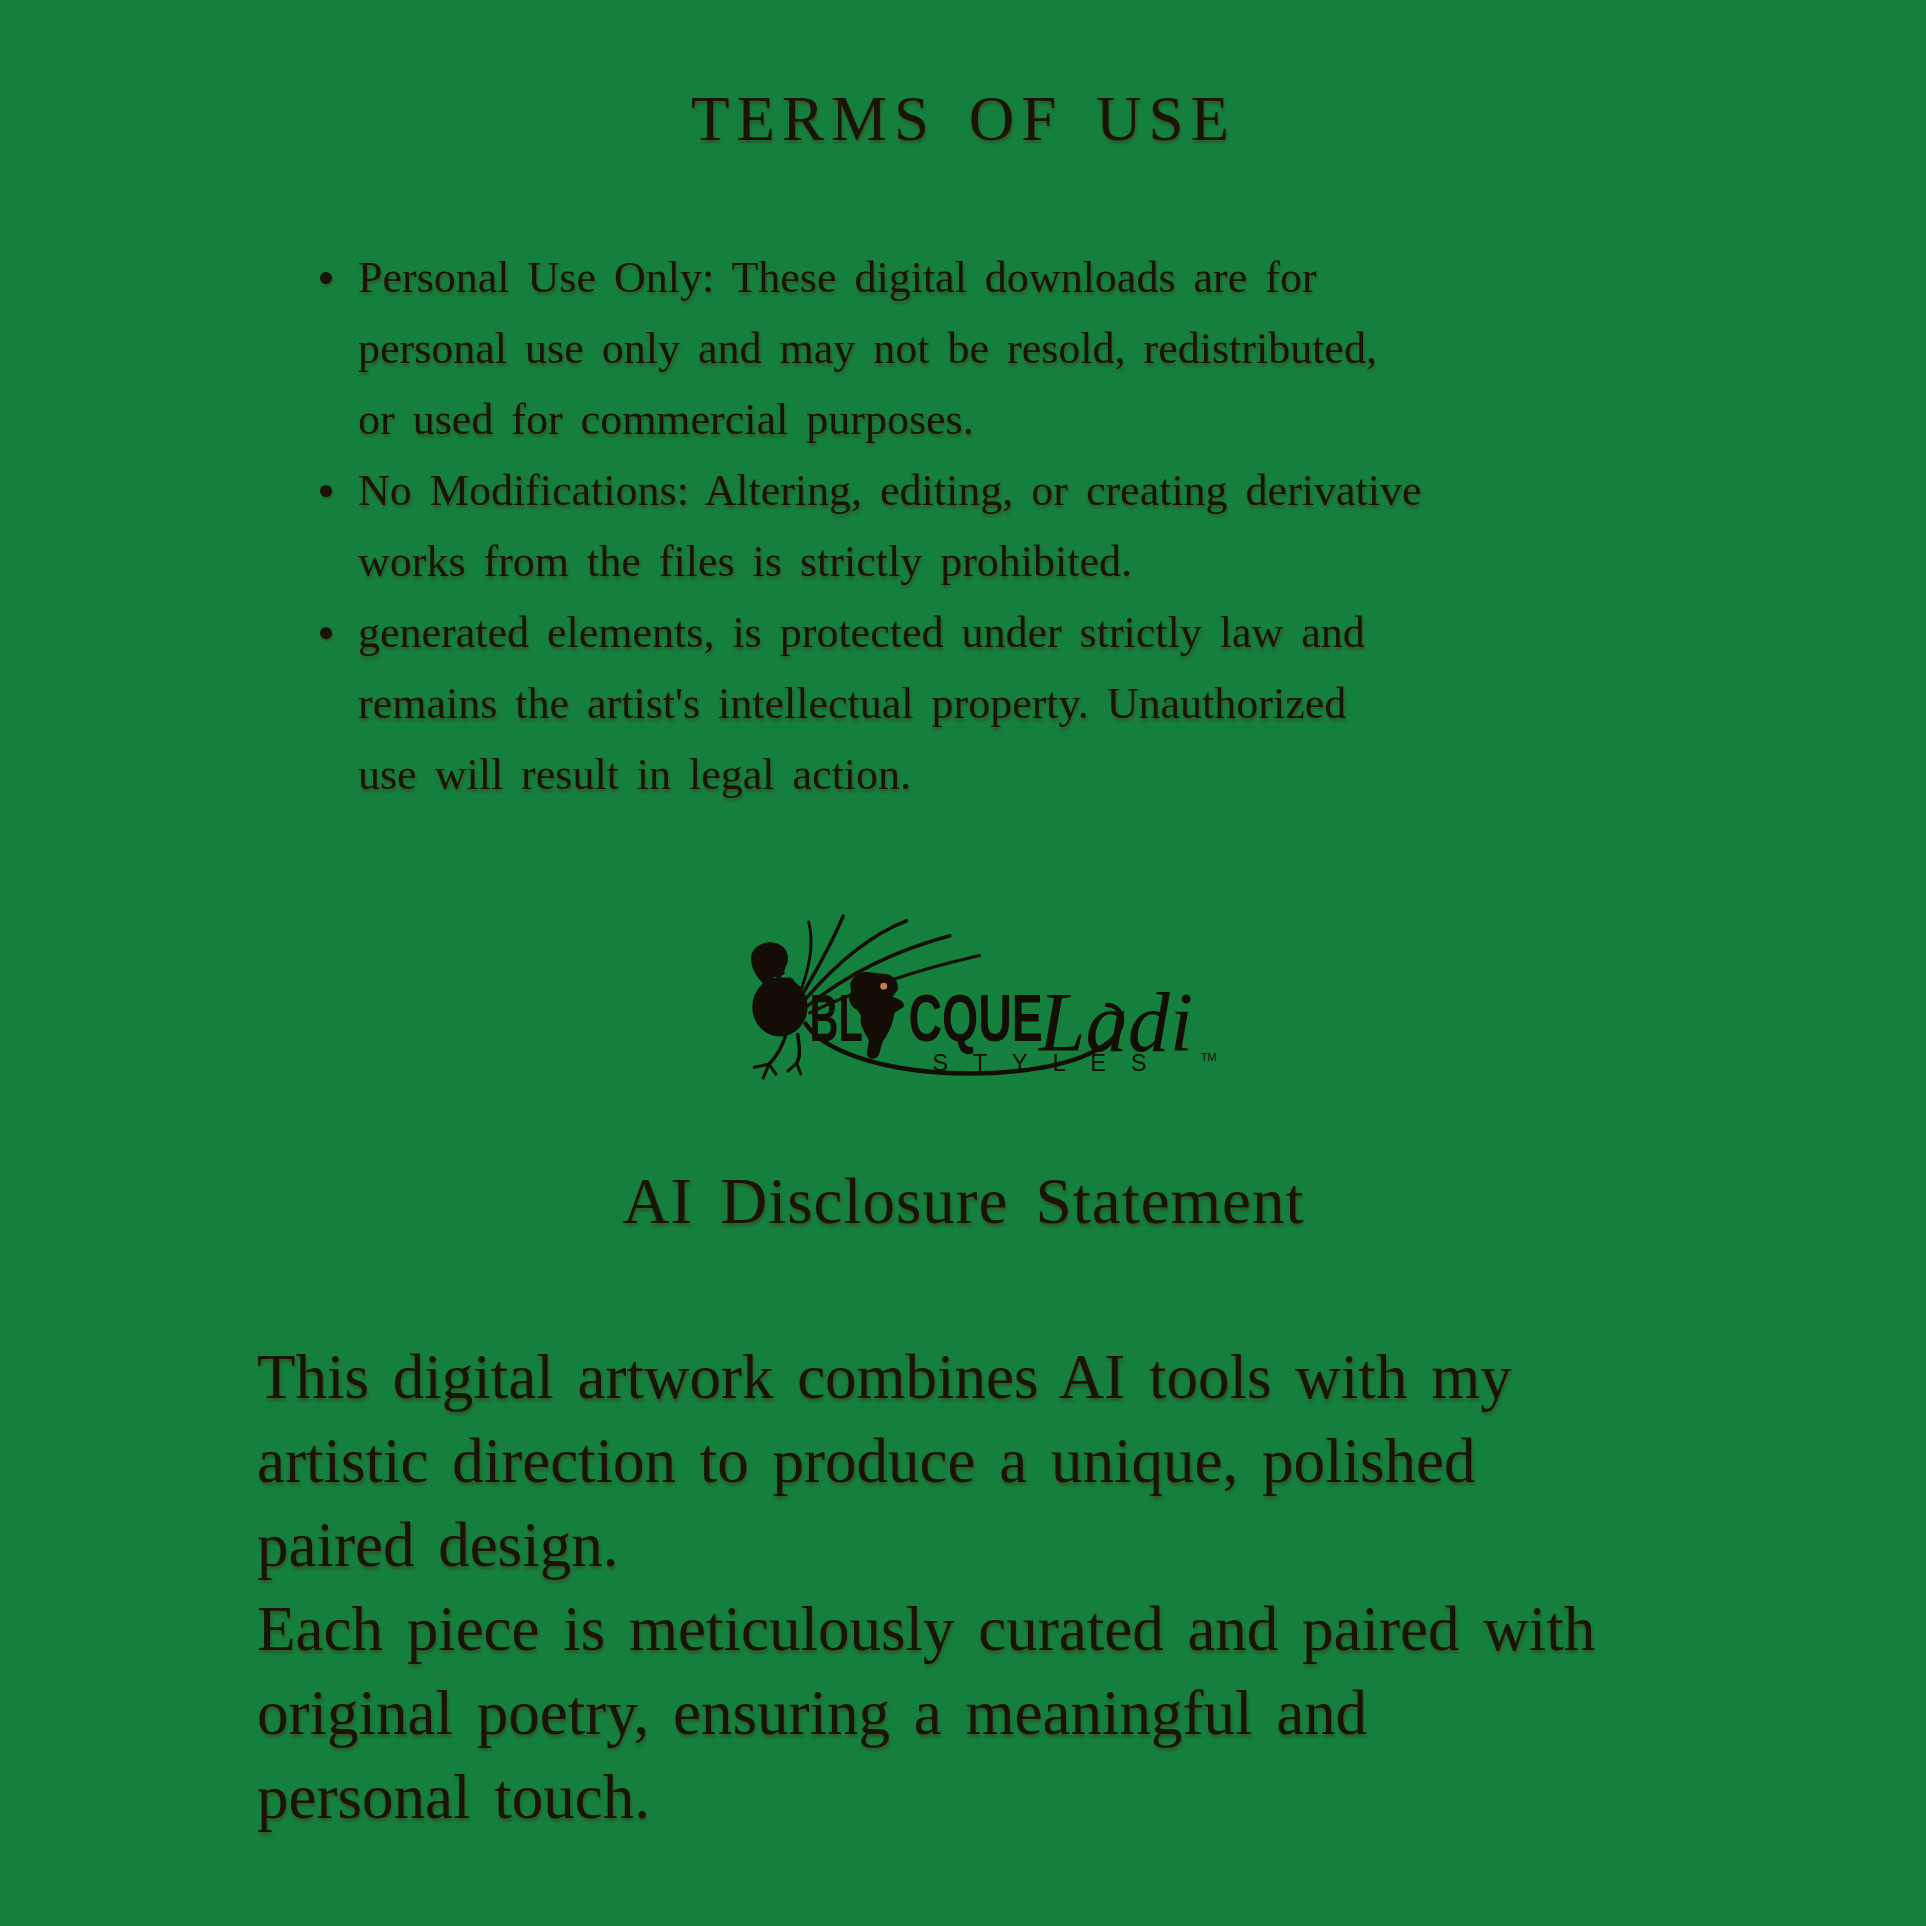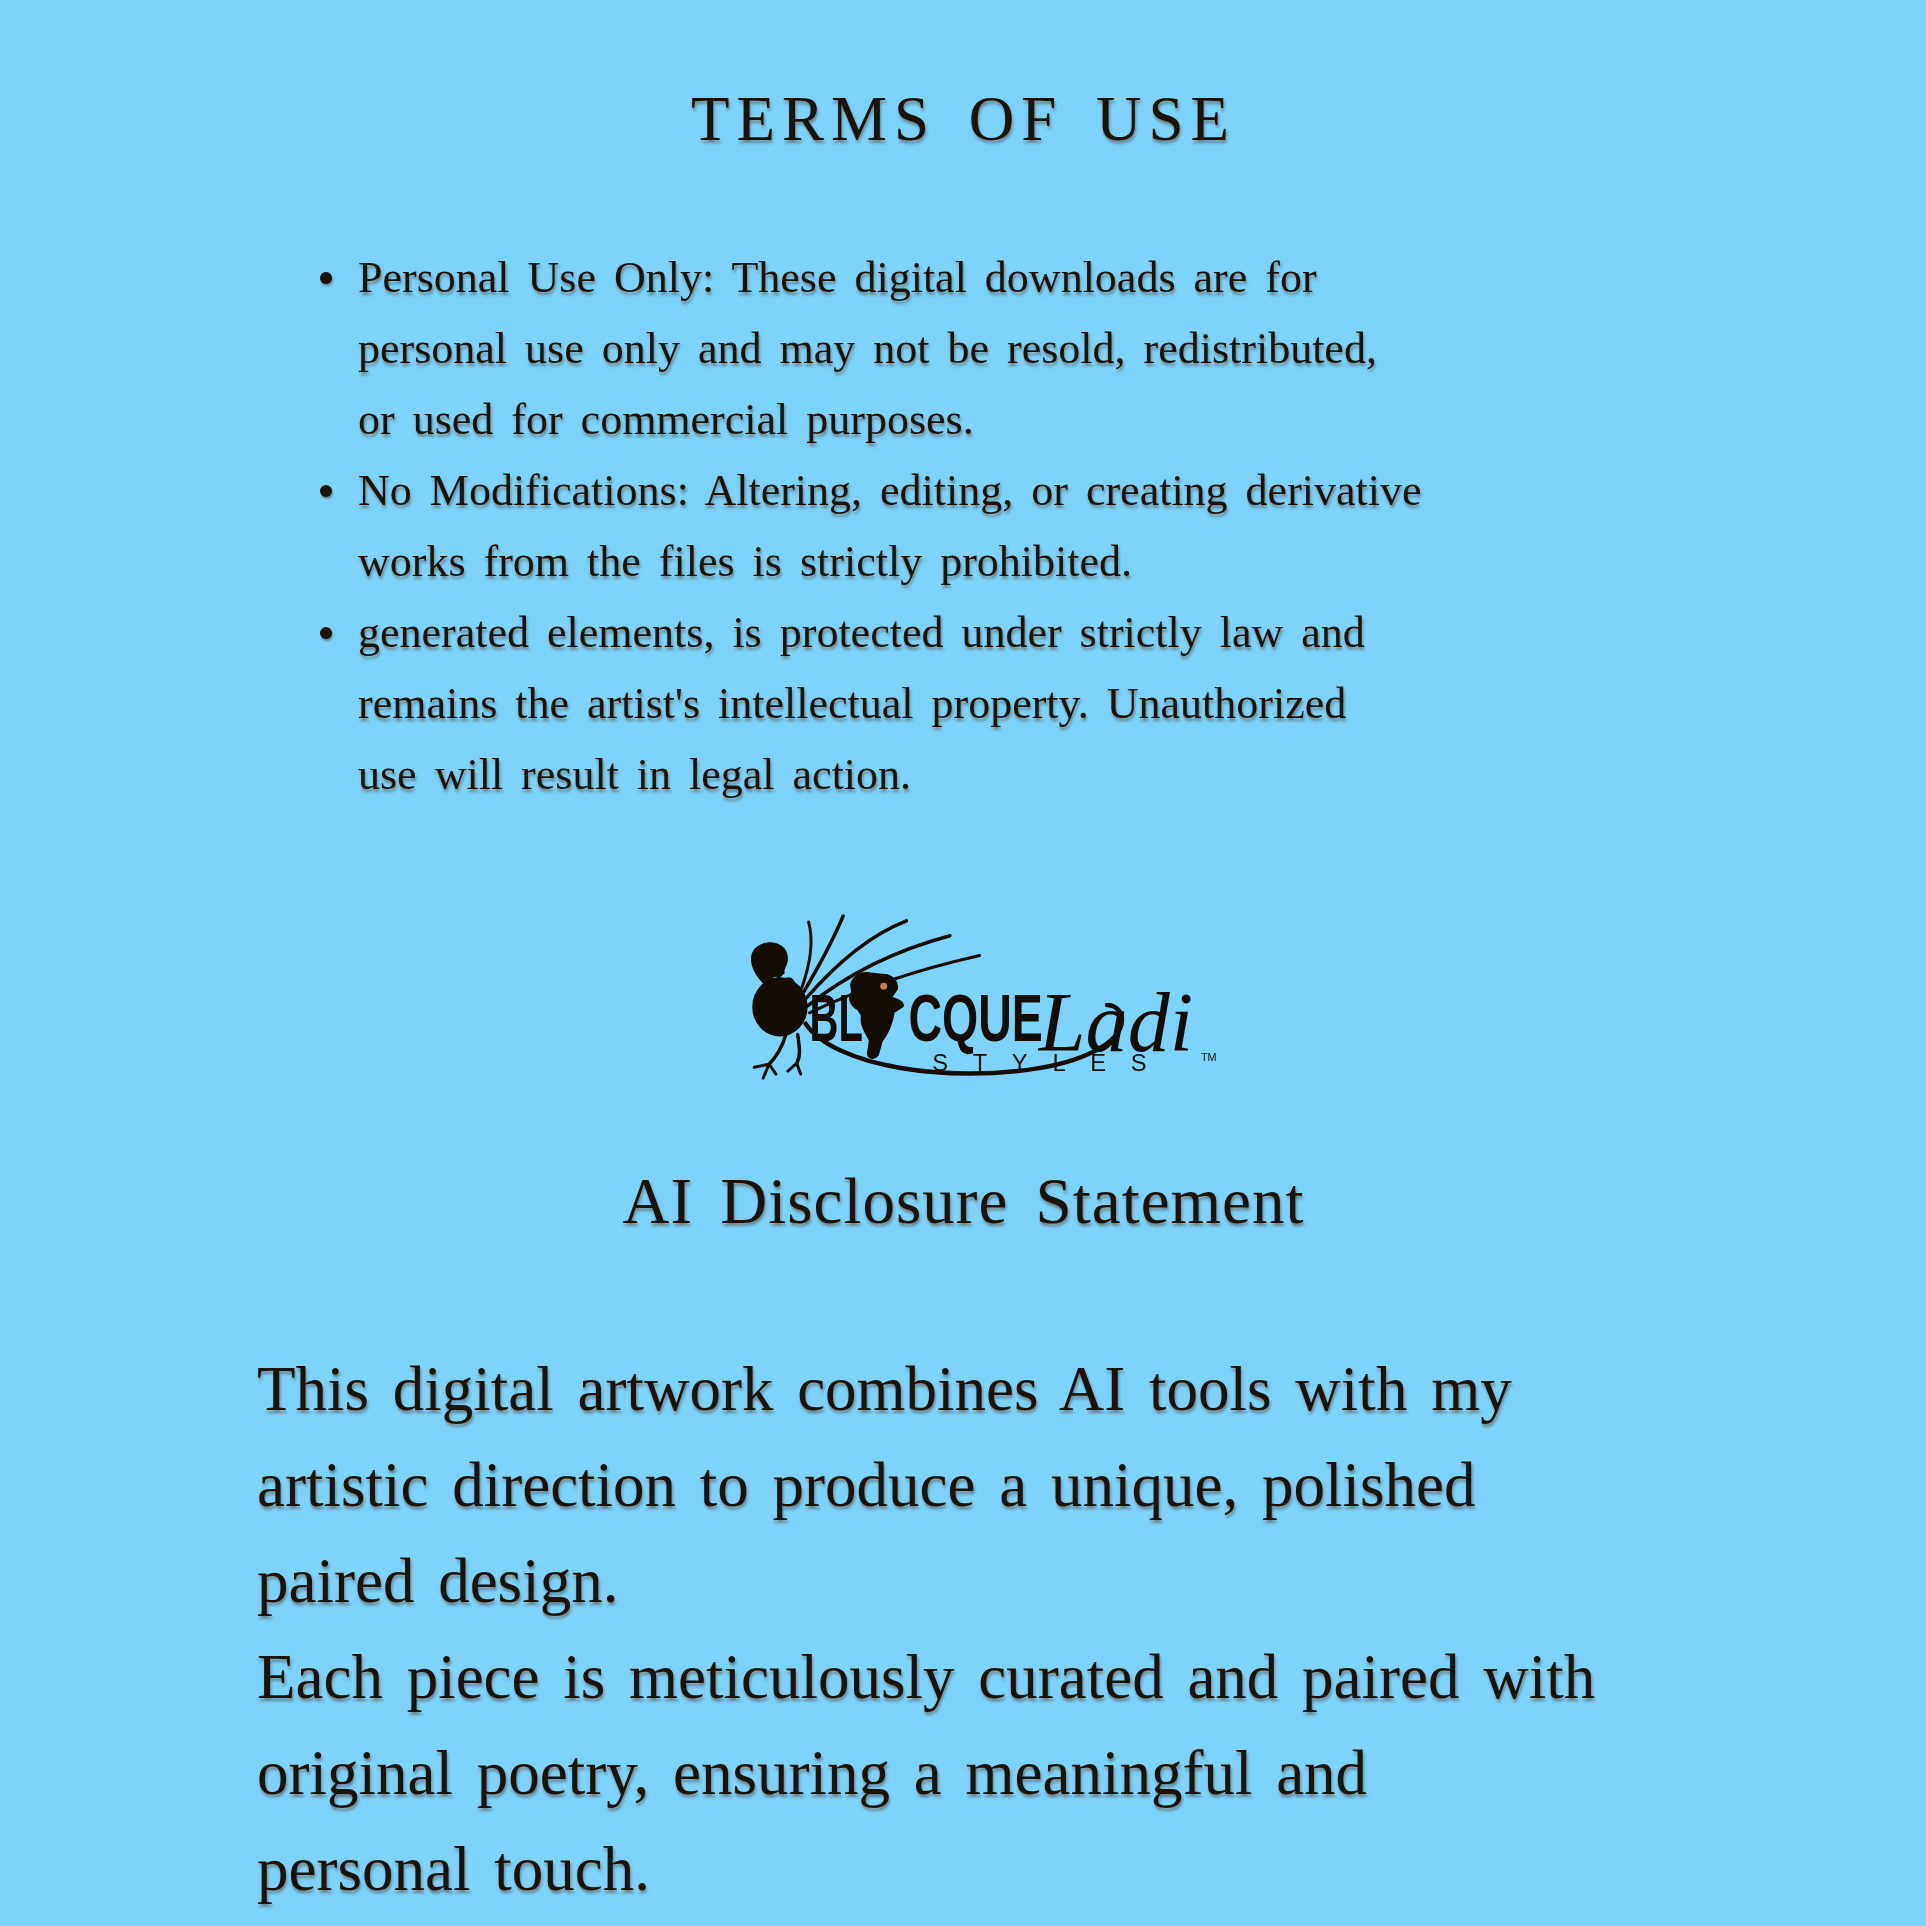--- a/index.html
+++ b/index.html
@@ -78,27 +78,26 @@
     left: 257px;
     top: 1335px;
     width: 1485px;
   }
   .para-line {
     font-size: 63px;
     line-height: 84px;
     white-space: nowrap;
     word-spacing: 8px;
     text-shadow: 1px 3px 3px rgba(74, 36, 12, 0.45);
-    margin-top: 12px;
   }
 </style>
 </head>
 <body>
 
-<div class="page" id="page-root" style="background: #7dd3fc; color: rgb(27, 18, 8);">
+<div class="page" id="page-root" style="background: #15803d; color: rgb(27, 18, 8);">
 
   <div class="doc-title">TERMS OF USE</div>
 
   <div class="terms-list">
 
     <div class="term-item">
       <span class="term-dot"></span>
       <div class="term-lines">
         <div class="term-line">Personal Use Only: These digital downloads are for</div>
         <div class="term-line">personal use only and may not be resold, redistributed,</div>

